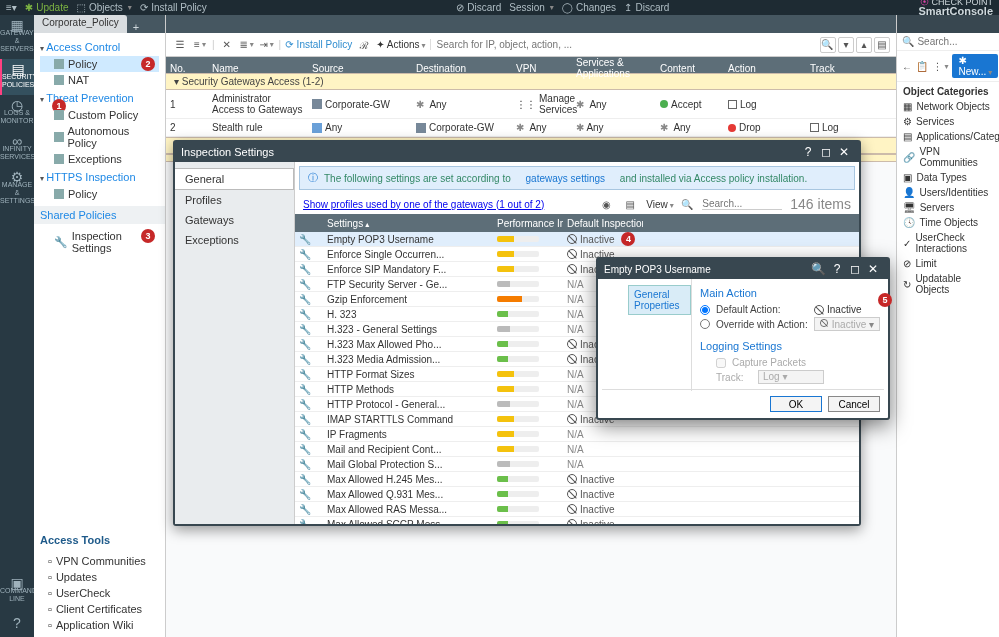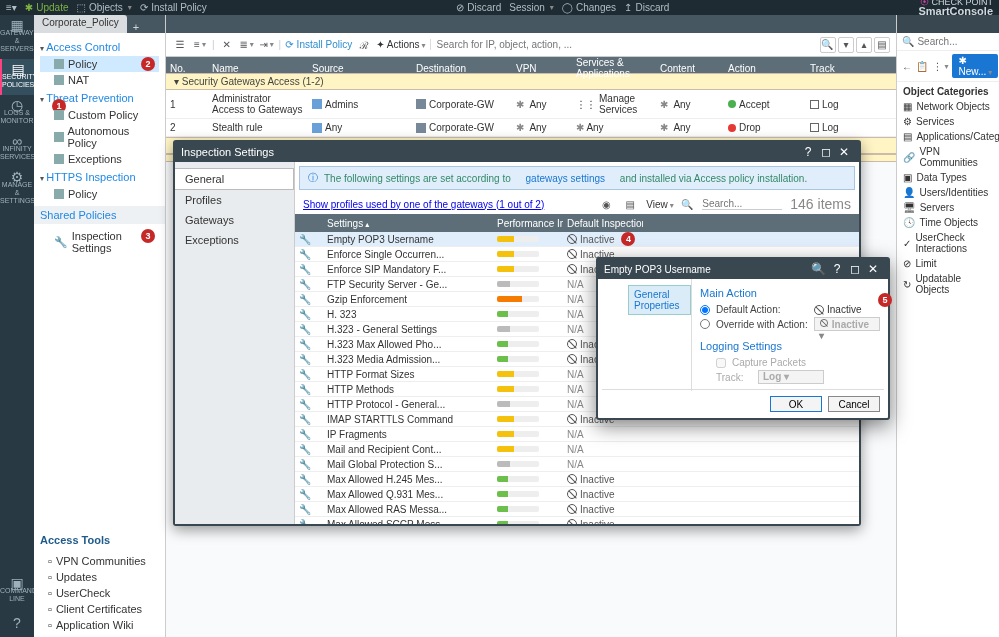--- a/index.html
+++ b/index.html
@@ -92,21 +92,21 @@
   .pop{ position:absolute; left:596px; top:257px; width:294px; height:163px; background:#fff; border:2px solid #384750; border-radius:3px; box-shadow:0 6px 20px rgba(0,0,0,.5);}
   .pop hr{border:none;border-top:1px solid #ddd;}
   .pop .dlg-title{font-size:10px;}
   .pop-body{ display:flex; font-size:10px;margin-left:30px;}
   .pop-tabs{ width:72px; border-right:1px solid #ddd; padding:6px 0;}
   .pop-tab{ background:#d9ecf7; color:#1976d2; padding:3px 5px; border:1px solid #9cc;}
   .pop-main{ flex:1; padding:6px 8px;}
   .pop-h{ color:#1976d2; font-size:11px; margin:2px 0 4px;}
   .pop-row{ display:flex; align-items:center; gap:6px; padding:1px 0;}
   .pop-row label{ width:92px; color:#444;}
-  .pop-row select, .pop-row .pill{ border:1px solid #ccc; background:#f4f4f4; color:#888; padding:0 4px; font-size:10px; width:66px; height:14px;font-weight:bold;}
+  .pop-row select, .pop-row .pill{ border:1px solid #ccc; background:#f4f4f4; color:#888; padding:0 4px; font-size:10px; width:66px; height:14px;}
   .pop-row .inactive-pill{ display:inline-flex; align-items:center; gap:3px;}
   .pop-btns{ position:absolute; bottom:6px; right:8px; display:flex; gap:6px;}
   .pop-btns button{ width:52px; height:16px; font-size:10px; border:1px solid #888; background:#f4f4f4; cursor:pointer;}
   .pop-btns button.ok{ border-color:#1976d2;}
   input[type=radio],input[type=checkbox]{width:10px;height:10px;}
   
   .sq{width:10px;height:10px;background:#6aa0d8;display:inline-block;}
   .sq.gw{background:#789;}
   .dot-green{width:8px;height:8px;border-radius:50%;background:#4caf50;display:inline-block;}
   .drop-ic{width:8px;height:8px;border-radius:50%;background:#e53935;display:inline-block;}
@@ -216,21 +216,20 @@
       <div>Services &amp; Applications</div>
       <div>Content</div>
       <div>Action</div>
       <div>Track</div>
     </div>
   <div class="band">▾ <span>Security Gateways Access (1-2)</span></div>
   <div id="rulesrows">
       <div class="rule-row">
         <div>1</div>
         <div>Administrator Access to Gateways</div>
-        <div><span class="sq"></span>Admins</div>
         <div><span class="sq gw"></span>Corporate-GW</div>
         <div class="any">Any</div>
         <div><span>⋮⋮</span> Manage Services</div>
         <div class="any">Any</div>
         <div><span class="dot-green"></span> Accept</div>
         <div><span class="log-ic"></span> Log</div>
       </div>
       <div class="rule-row">
         <div>2</div>
         <div>Stealth rule</div>

